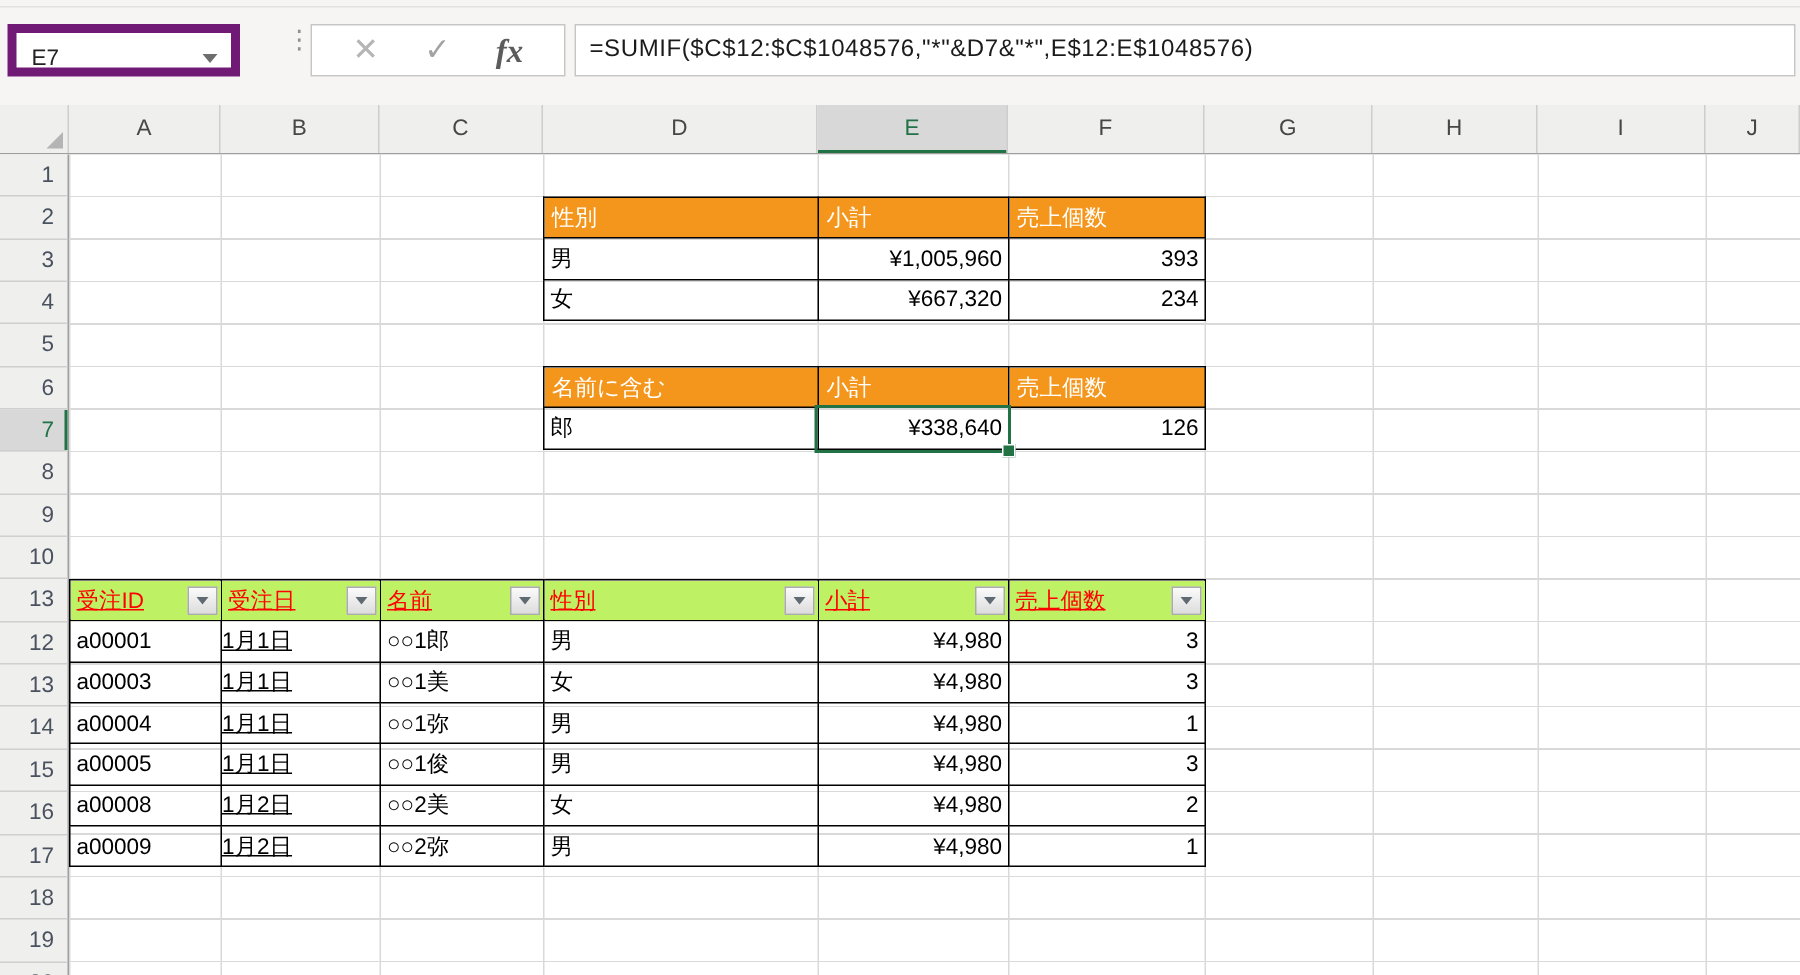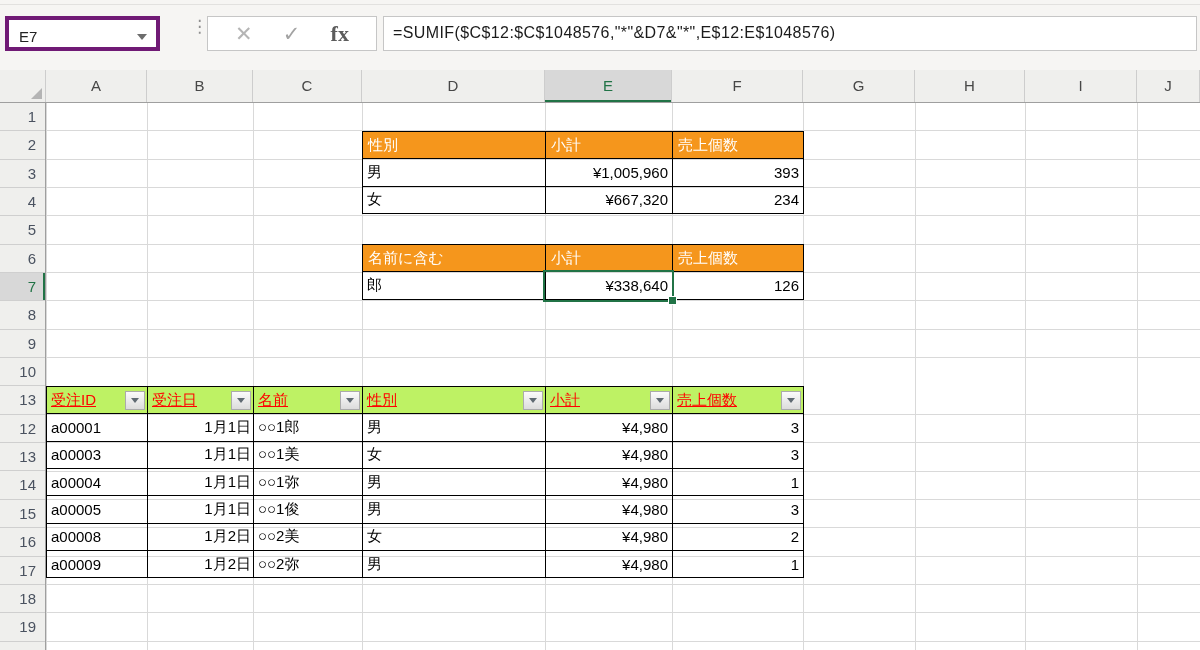--- a/index.html
+++ b/index.html
@@ -6,38 +6,38 @@
   body{
     width:1200px;height:650px;overflow:hidden;position:relative;
     background:#fff;font-family:"Liberation Sans","DejaVu Sans",sans-serif;
     -webkit-font-smoothing:antialiased;
   }
   
   .fstrip{position:absolute;left:0;top:0;width:1200px;height:70px;background:#f6f5f3;}
   .fstrip .topline{position:absolute;left:0;top:4px;width:1200px;height:1px;background:#e2e1df;}
   .namebox{
     position:absolute;left:5px;top:16px;width:155px;height:35px;background:#fff;
-    border:4px solid #701a75;box-sizing:border-box;font-size:15px;color:#222;
+    border:6px solid #701a75;box-sizing:border-box;font-size:15px;color:#222;
     line-height:33px;padding-left:10px;cursor:text;
   }
   .namebox .nb-arrow{
     position:absolute;right:9px;top:14px;width:0;height:0;
     border-left:5px solid transparent;border-right:5px solid transparent;
     border-top:6px solid #6d6d6d;
   }
   .vdots{position:absolute;left:191px;top:22px;color:#8f8f8f;font-size:17px;line-height:9px;letter-spacing:0;}
   .fxbox{
     position:absolute;left:207px;top:16px;width:170px;height:35px;background:#fff;
     border:1px solid #c6c6c6;box-sizing:border-box;display:flex;align-items:center;
     justify-content:space-around;padding:0 12px;
   }
   .icon-cancel{color:#b5b5b5;font-size:21px;font-weight:bold;line-height:1;}
   .icon-enter{color:#a3a3a3;font-size:21px;font-weight:bold;line-height:1;}
   .icon-fx{
-    color:#5c5c5c;font-size:22px;font-weight:bold;
+    color:#5c5c5c;font-size:22px;font-weight:bold;font-style:italic;
     font-family:"Liberation Serif","DejaVu Serif",serif;line-height:1;
   }
   .formulabox{
     position:absolute;left:383px;top:16px;width:814px;height:35px;background:#fff;
     border:1px solid #c6c6c6;box-sizing:border-box;font-size:16px;color:#1b1b1b;
     line-height:32px;padding-left:9px;letter-spacing:.4px;white-space:nowrap;overflow:hidden;cursor:text;
   }
   
   .colheads{
     position:absolute;left:0;top:70px;width:1200px;height:33px;background:#efefed;
@@ -82,21 +82,21 @@
   .t-gender{left:362px;top:131px;}
   .t-name{left:362px;top:244px;}
   .t-orders{left:46px;top:386px;}
   .orange-h{background:#F5961C;color:#fff;text-align:left;padding-left:5px;}
   .yellow-h{
     background:#bef264;color:#FF0000;text-decoration:underline;text-align:left;
     padding-left:4px;position:relative;
   }
   .al{text-align:left;padding-left:4px;}
   .ar{text-align:right;padding-right:4px;}
-  .ard{text-align:right;padding-right:2px;}
+  .ard{padding-right:2px;text-decoration:underline;}
   .fbtn{
     position:absolute;right:2px;top:4px;width:20px;height:19px;
     background:linear-gradient(#fbfbfb,#dcdcdc);border:1px solid #ababab;box-sizing:border-box;
     display:flex;align-items:center;justify-content:center;cursor:pointer;
   }
   .farrow{
     width:0;height:0;border-left:4px solid transparent;border-right:4px solid transparent;
     border-top:5px solid #5f6a72;
   }
   

